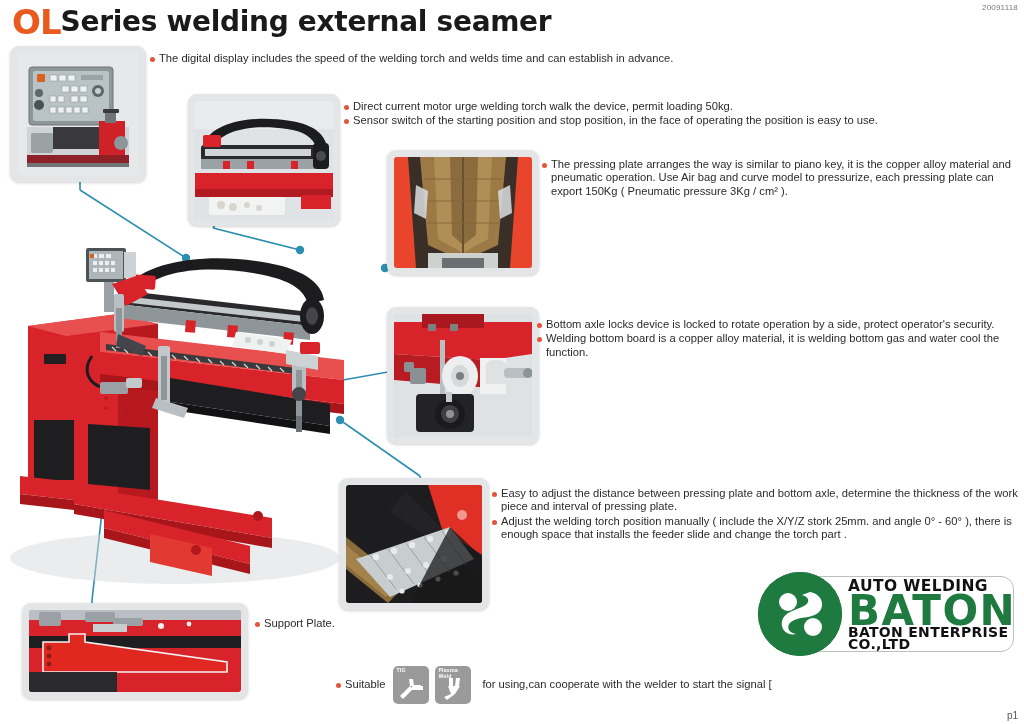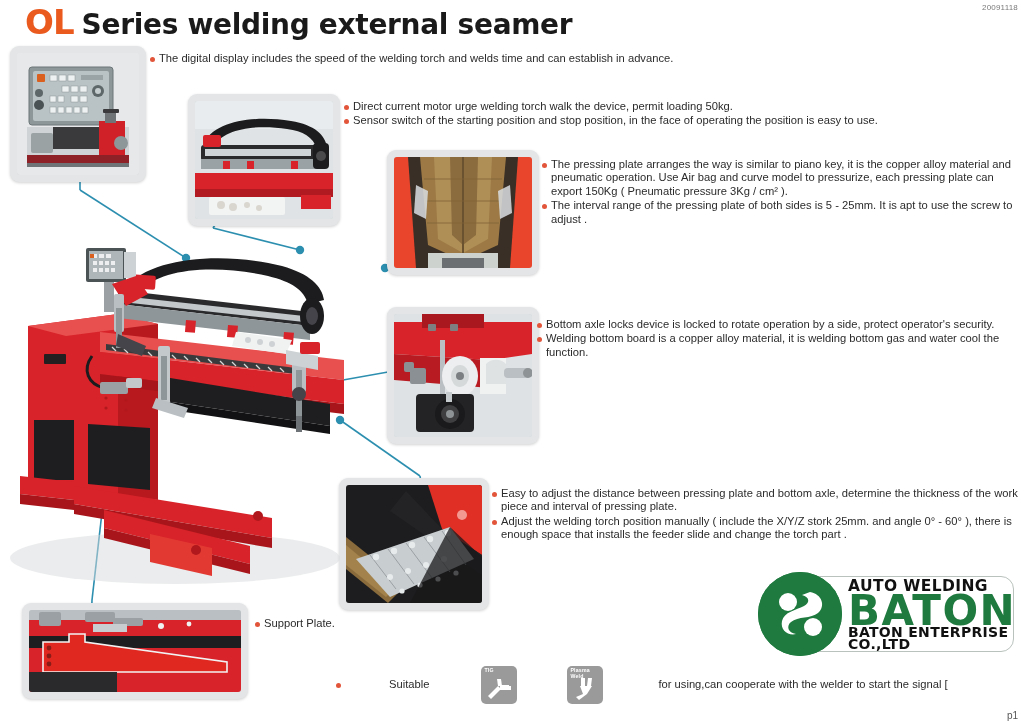--- a/index.html
+++ b/index.html
@@ -17,21 +17,21 @@
   }
   .page { position: absolute; inset: 0; }
 
   
   .doc-code {
     position: absolute; top: 3px; right: 6px;
     font-size: 8px; color: #7a7a7a; letter-spacing: .2px;
   }
   .title-bar {
     position: absolute; left: 12px; top: 5px;
-    display: flex; align-items: flex-end; gap: 8px; margin-left: 13px;
+    display: flex; align-items: center; 
   }
   .title-ol {
     font-size: 34px; font-weight: bold; color: #ea5a1f;
     letter-spacing: -1px; line-height: 1;
     font-family: "DejaVu Sans", sans-serif;
   }
   .title-rest {
     font-size: 28px; font-weight: bold; color: #1a1a1a;
     letter-spacing: -0.3px; line-height: 1;
     font-family: "DejaVu Sans", sans-serif;
@@ -105,21 +105,21 @@
     font-size: 14px; font-weight: bold; color: #111;
     letter-spacing: .3px; line-height: 12px;
     font-family: "DejaVu Sans", sans-serif;
   }
 
   
   .suitable-row {
     position: absolute; left: 336px; top: 666px;
     width: 680px;
   }
-  .sr-line { display: flex; align-items: center; gap: 44px; }
+  .sr-line { display: flex; align-items: center; }
   .proc-icon {
     width: 36px; height: 38px; background: #9a9a9a;
     border-radius: 5px; margin: 0 3px; position: relative;
     flex: 0 0 auto;
   }
   .proc-icon .lbl {
     position: absolute; left: 3px; top: 1px;
     font-size: 5.2px; font-weight: bold; color: #fff;
     font-family: "Liberation Sans", sans-serif;
     letter-spacing: .2px;
@@ -302,24 +302,20 @@
         <rect x="34" y="96" width="70" height="15" fill="#cdd2cf"></rect>
         <rect x="48" y="101" width="42" height="10" fill="#6b6f72"></rect>
       </svg>
     </div>
   </div>
 
   <div class="callout" style="left:542px; top:158px; width:480px;">
     <div class="bullet-row">
       <span class="dot"></span>
       <span class="btxt">The pressing plate arranges the way is similar to piano key, it is the copper alloy material and pneumatic operation. Use Air bag and curve model to pressurize, each pressing plate can export 150Kg ( Pneumatic pressure 3Kg / cm² ).</span>
-    </div>
-    <div class="bullet-row">
-      <span class="dot"></span>
-      <span class="btxt">The interval range of the pressing plate of both sides is 5 - 25mm. It is apt to use the screw to adjust .</span>
     </div>
   </div>
 
   <div class="photo" style="left:387px; top:307px; width:152px; height:137px;">
     <div class="inner">
       <svg width="138" height="123" viewBox="0 0 138 123">
         <rect width="138" height="123" fill="#dfe2e4"></rect>
 
         <path d="M0 8 L138 8 L138 40 L96 46 L0 40 Z" fill="#d8232a"></path>
         <path d="M0 40 L96 46 L96 74 L0 66 Z" fill="#b81c22"></path>

